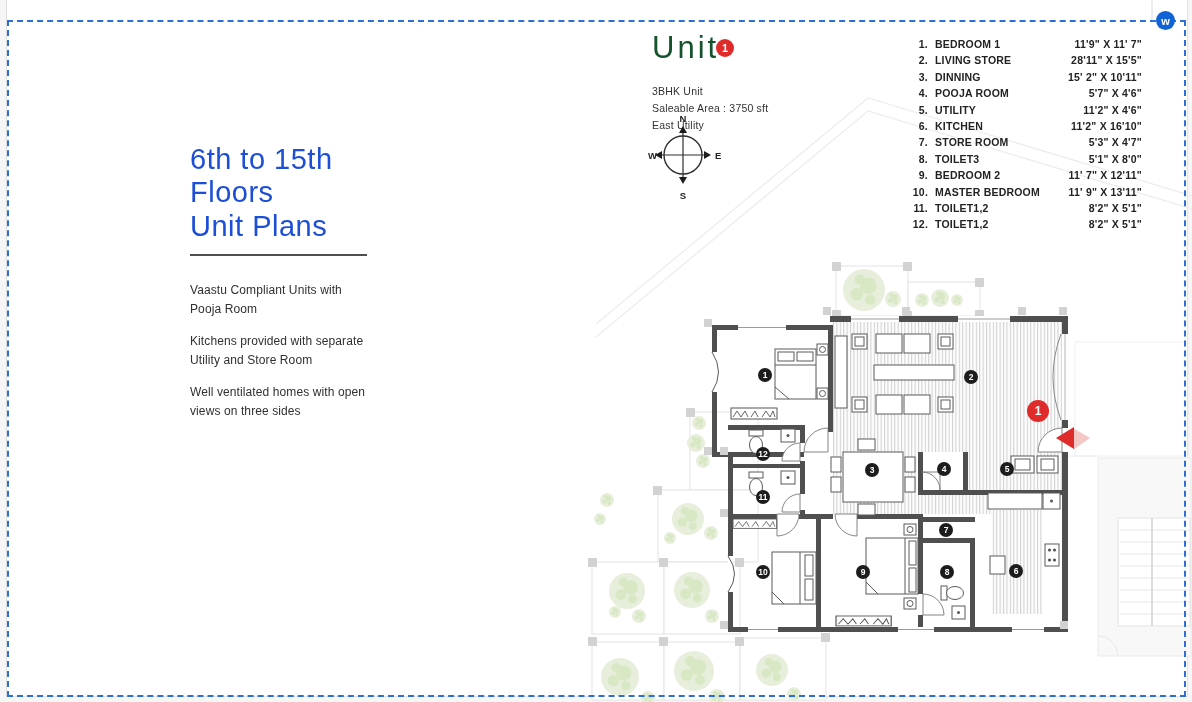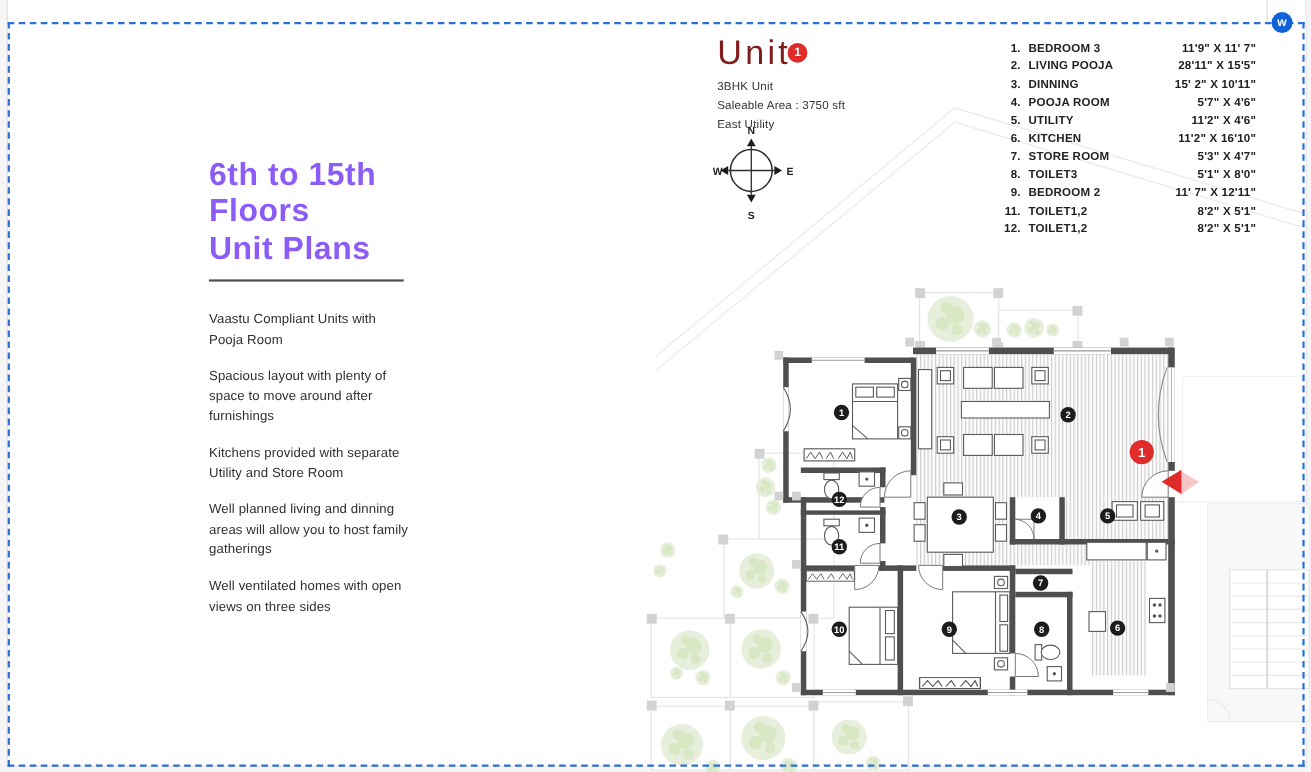--- a/index.html
+++ b/index.html
@@ -11,32 +11,32 @@
               border:2px dashed #2d6fd8;pointer-events:none}
   .corner-dot{position:absolute;left:1156px;top:11px;width:19px;height:19px;border-radius:50%;
               background:#0f63d6;color:#fff;display:flex;align-items:center;justify-content:center;
               font-size:11px;font-weight:700;cursor:pointer;z-index:9}
   svg{position:absolute;display:block}
   .diag{left:0;top:0}
   .plan{left:586px;top:258px}
 
   
   .left-panel{position:absolute;left:190px;top:143px;width:212px}
-  .main-title{font-size:29px;line-height:1.15;font-weight:700;color:#8b5cf6;letter-spacing:.5px}
+  .main-title{font-size:29px;line-height:1.15;font-weight:400;color:#1d4ed8;letter-spacing:.5px}
   .title-rule{width:177px;height:2px;background:#4f4f4f;margin-top:11px}
   .features{margin-top:25px;width:186px}
   .features p{font-size:12px;line-height:1.55;color:#303030;margin:0 0 14px;letter-spacing:.1px}
 
   
   .unit-block{position:absolute;left:652px;top:30px}
-  .unit-title{font-size:31px;font-weight:400;color:#7f1d1d;letter-spacing:3px}
+  .unit-title{font-size:31px;font-weight:400;color:#14532d;letter-spacing:3px}
   .unit-badge{position:absolute;left:64px;top:9px;width:18px;height:18px;border-radius:50%;
               background:#e02b2b;color:#fff;font-size:11px;font-weight:700;
               display:flex;align-items:center;justify-content:center}
-  .unit-sub{margin-top:5px;font-size:10.5px;color:#333;line-height:1.62;letter-spacing:.2px}
+  .unit-sub{margin-top:17px;font-size:10.5px;color:#333;line-height:1.62;letter-spacing:.2px}
   .compass{left:648px;top:112px}
   .compass text{font:700 9.5px "Liberation Sans",sans-serif;fill:#222}
 
   
   .legend{position:absolute;left:912px;top:36px;width:230px}
   .lrow{display:grid;grid-template-columns:23px 122px 1fr;font-size:10.5px;font-weight:700;
         color:#222;line-height:16.4px;letter-spacing:.2px}
   .lno{text-align:right;padding-right:7px}
   .ldim{text-align:right}
 
@@ -65,23 +65,21 @@
   </svg>
 
   <div class="left-panel">
     <div class="main-title">
       <div>6th to 15th Floors</div>
       <div>Unit Plans</div>
     </div>
     <div class="title-rule"></div>
     <div class="features">
       <p>Vaastu Compliant Units with Pooja Room</p>
-      <p>Spacious layout with plenty of space to move around after furnishings</p>
       <p>Kitchens provided with separate Utility and Store Room</p>
-      <p>Well planned living and dinning areas will allow you to host family gatherings</p>
       <p>Well ventilated homes with open views on three sides</p>
     </div>
   </div>
 
   <div class="unit-block">
     <div class="unit-title">Unit</div>
     <div class="unit-badge">1</div>
     <div class="unit-sub">
       <div>3BHK Unit</div>
       <div>Saleable Area : 3750 sft</div>
@@ -99,26 +97,26 @@
     <polygon points="63,43 56,39 56,47" fill="#1c1c1c"></polygon>
     <text x="35" y="10" text-anchor="middle">N</text>
     <text x="35" y="87" text-anchor="middle">S</text>
     <text x="0" y="47">W</text>
     <text x="67" y="47">E</text>
   </svg>
 
   <div class="legend">
     <div class="lrow">
         <span class="lno">1.</span>
-        <span class="lname">BEDROOM 3</span>
+        <span class="lname">BEDROOM 1</span>
         <span class="ldim">11'9" X 11' 7"</span>
       </div>
     <div class="lrow">
         <span class="lno">2.</span>
-        <span class="lname">LIVING POOJA</span>
+        <span class="lname">LIVING STORE</span>
         <span class="ldim">28'11" X 15'5"</span>
       </div>
     <div class="lrow">
         <span class="lno">3.</span>
         <span class="lname">DINNING</span>
         <span class="ldim">15' 2" X 10'11"</span>
       </div>
     <div class="lrow">
         <span class="lno">4.</span>
         <span class="lname">POOJA ROOM</span>
@@ -141,20 +139,25 @@
       </div>
     <div class="lrow">
         <span class="lno">8.</span>
         <span class="lname">TOILET3</span>
         <span class="ldim">5'1" X 8'0"</span>
       </div>
     <div class="lrow">
         <span class="lno">9.</span>
         <span class="lname">BEDROOM 2</span>
         <span class="ldim">11' 7" X 12'11"</span>
+      </div>
+    <div class="lrow">
+        <span class="lno">10.</span>
+        <span class="lname">MASTER BEDROOM</span>
+        <span class="ldim">11' 9" X 13'11"</span>
       </div>
     <div class="lrow">
         <span class="lno">11.</span>
         <span class="lname">TOILET1,2</span>
         <span class="ldim">8'2" X 5'1"</span>
       </div>
     <div class="lrow">
         <span class="lno">12.</span>
         <span class="lname">TOILET1,2</span>
         <span class="ldim">8'2" X 5'1"</span>

